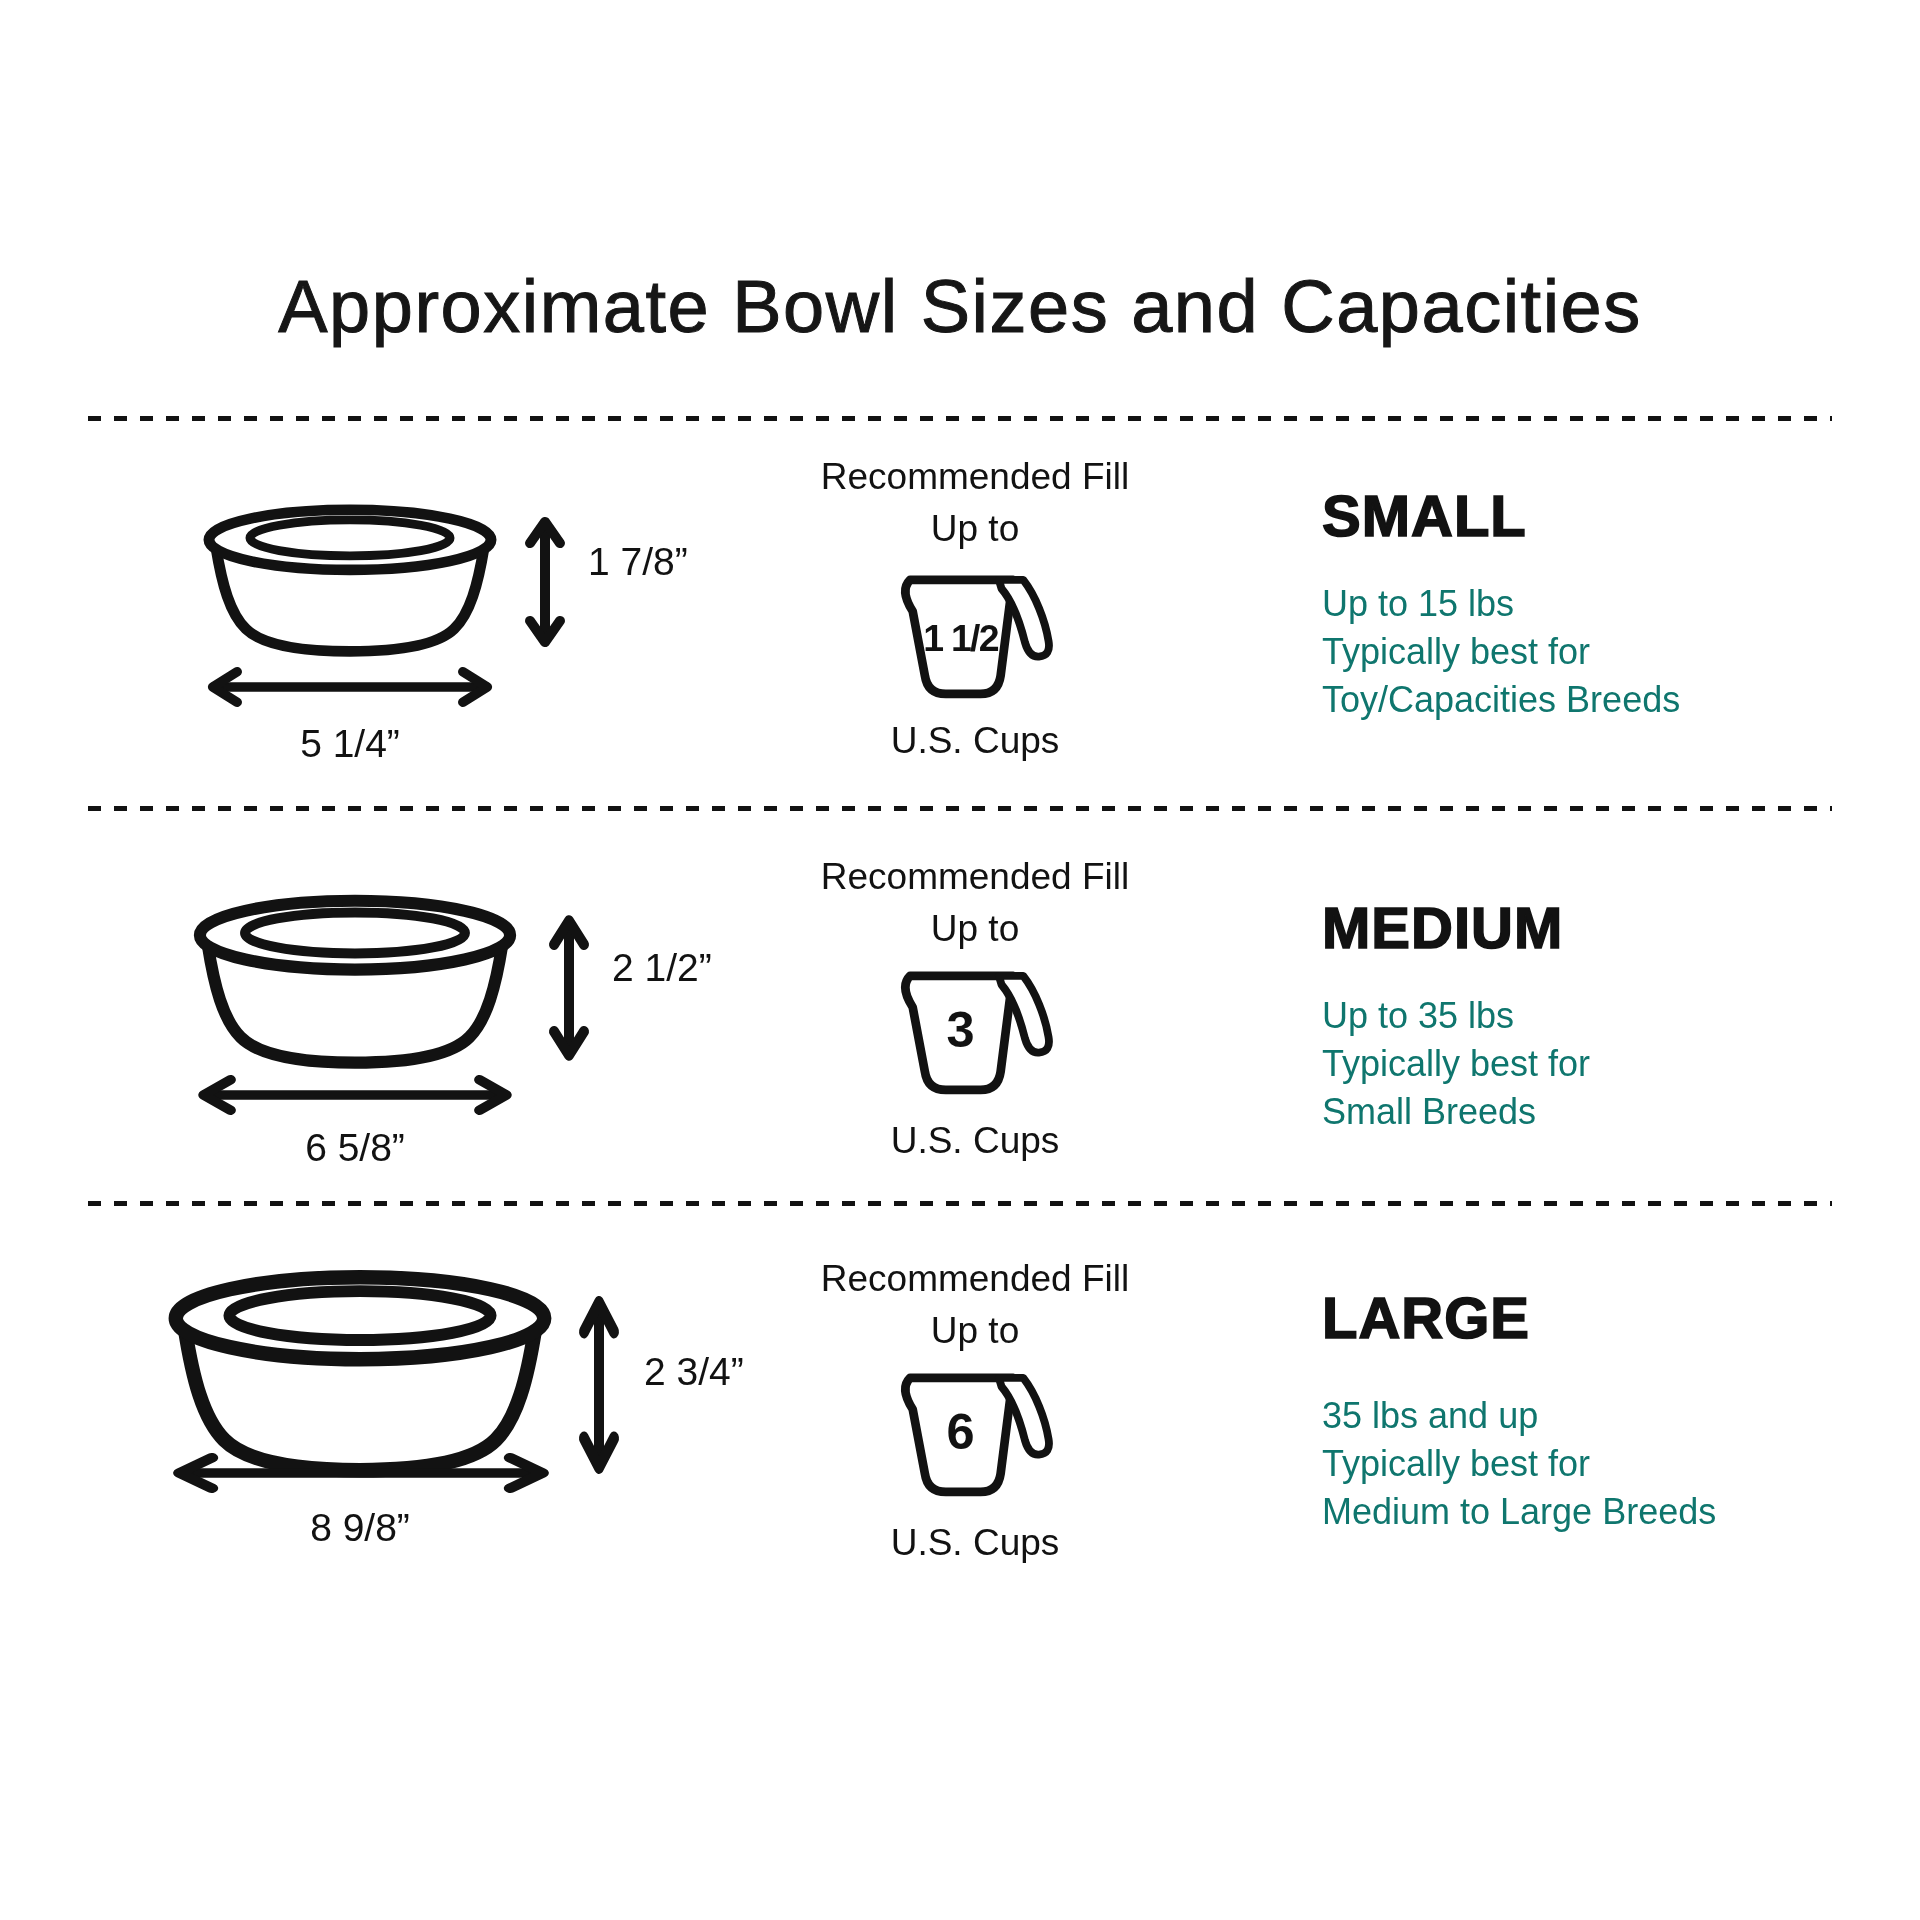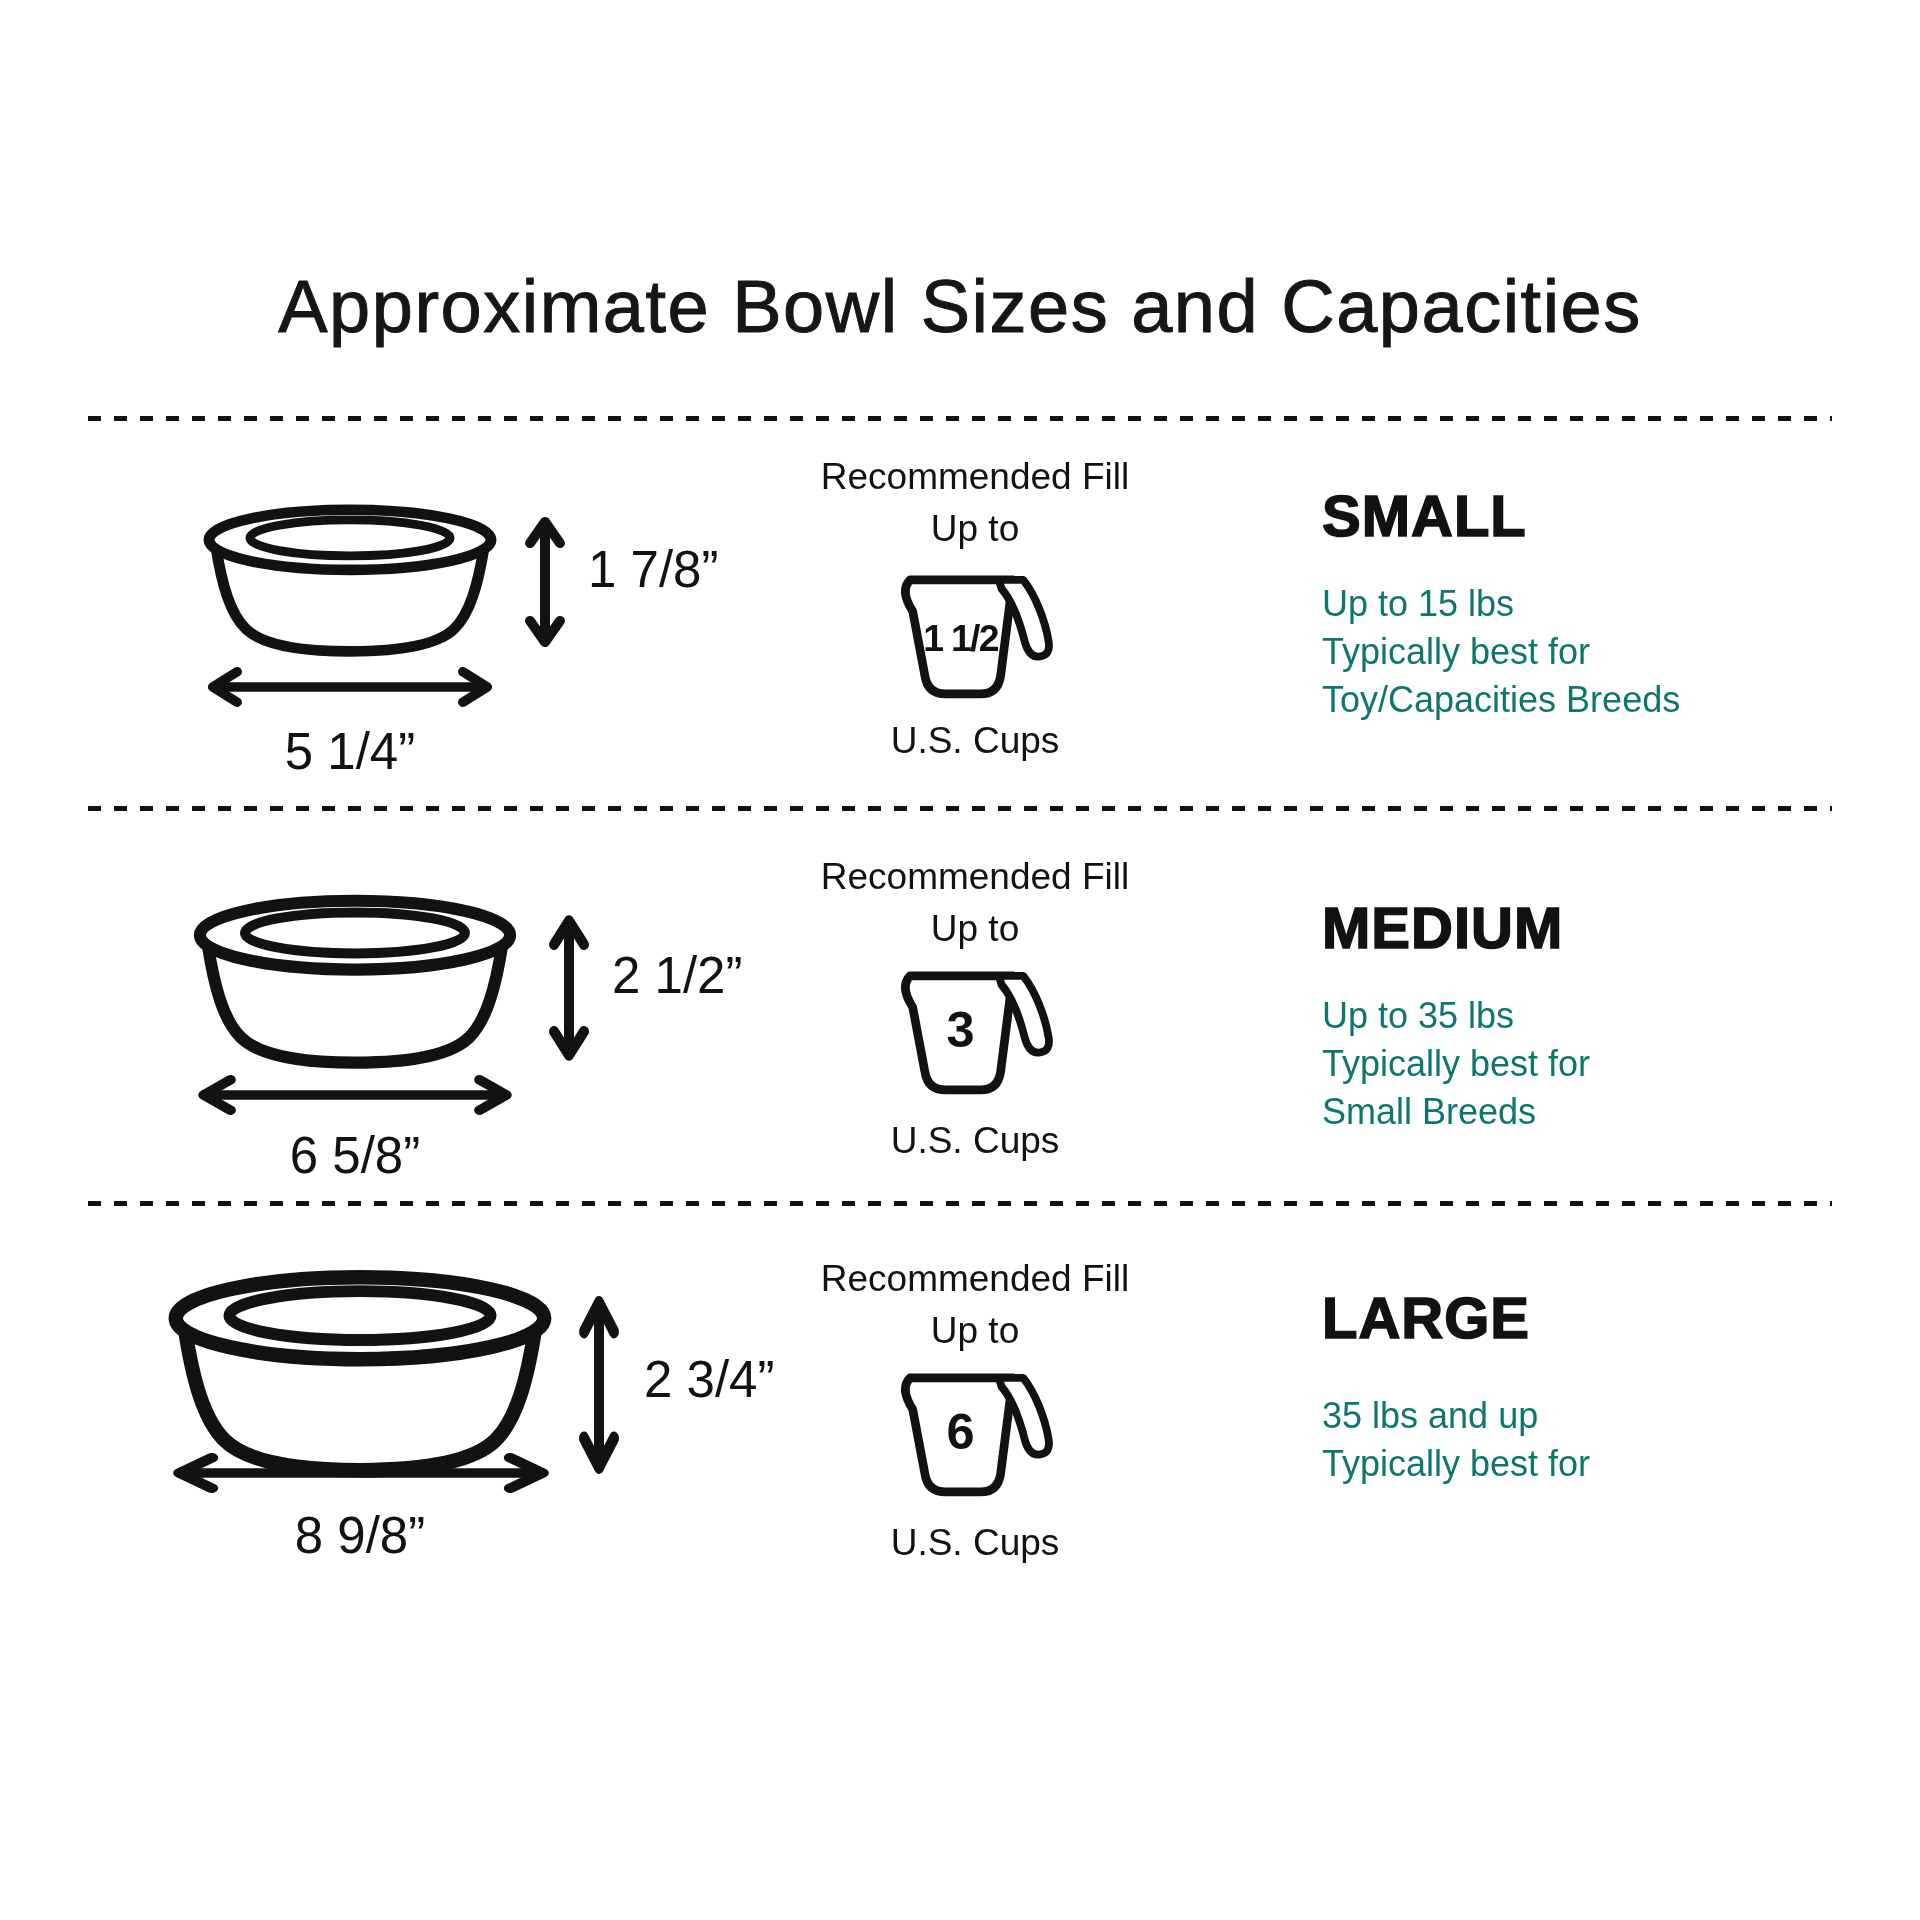--- a/index.html
+++ b/index.html
@@ -31,21 +31,21 @@
   #r0 .varr{left:522px;top:514px;height:136px}
   #r1 .varr{left:546px;top:912px;height:152px}
   #r2 .varr{left:576px;top:1292px;height:186px}
 
   
   .harr{height:42px}
   #r0 .harr{left:204px;top:666px;width:292px}
   #r1 .harr{left:194px;top:1074px;width:322px}
   #r2 .harr{left:168px;top:1452px;width:386px}
 
-  .dim{position:absolute;font-size:51px;color:#121212;white-space:nowrap;}
+  .dim{position:absolute;font-size:39px;color:#121212;white-space:nowrap;}
   #r0 .hlabel{left:588px;top:540px}
   #r1 .hlabel{left:612px;top:946px}
   #r2 .hlabel{left:644px;top:1350px}
   .wlabel{text-align:center}
   #r0 .wlabel{left:200px;top:722px;width:300px}
   #r1 .wlabel{left:190px;top:1126px;width:330px}
   #r2 .wlabel{left:164px;top:1506px;width:392px}
 
   
   .mid{position:absolute;left:775px;width:400px;text-align:center;font-size:37px;white-space:nowrap;}
@@ -177,16 +177,17 @@
       <path d="M 22 16 C 13 25, 16 38, 25 52 L 39 126 Q 42 147, 63 147 L 103 147 Q 123 147, 126 126 L 140 16 Z" fill="#ffffff" stroke="#121212" stroke-width="10" stroke-linejoin="round"></path>
       <path d="M 124 16 L 152 16 C 166 34, 177 62, 181 86 Q 184 103, 170 104 Q 159 105, 154 88 C 148 64, 139 40, 127 26 Z" fill="#ffffff" stroke="#121212" stroke-width="9" stroke-linejoin="round"></path>
       <text class="cupnum" x="80" y="98" text-anchor="middle" fill="#121212">6</text>
     </svg>
     <div class="mid usc">U.S. Cups</div>
 
     <h2 class="size">LARGE</h2>
     <div class="desc">
       <div>35 lbs and up</div>
       <div>Typically best for</div>
+      <div>Medium to Large Breeds</div>
     </div>
   </section>
 
 </div>
 
 </body></html>

